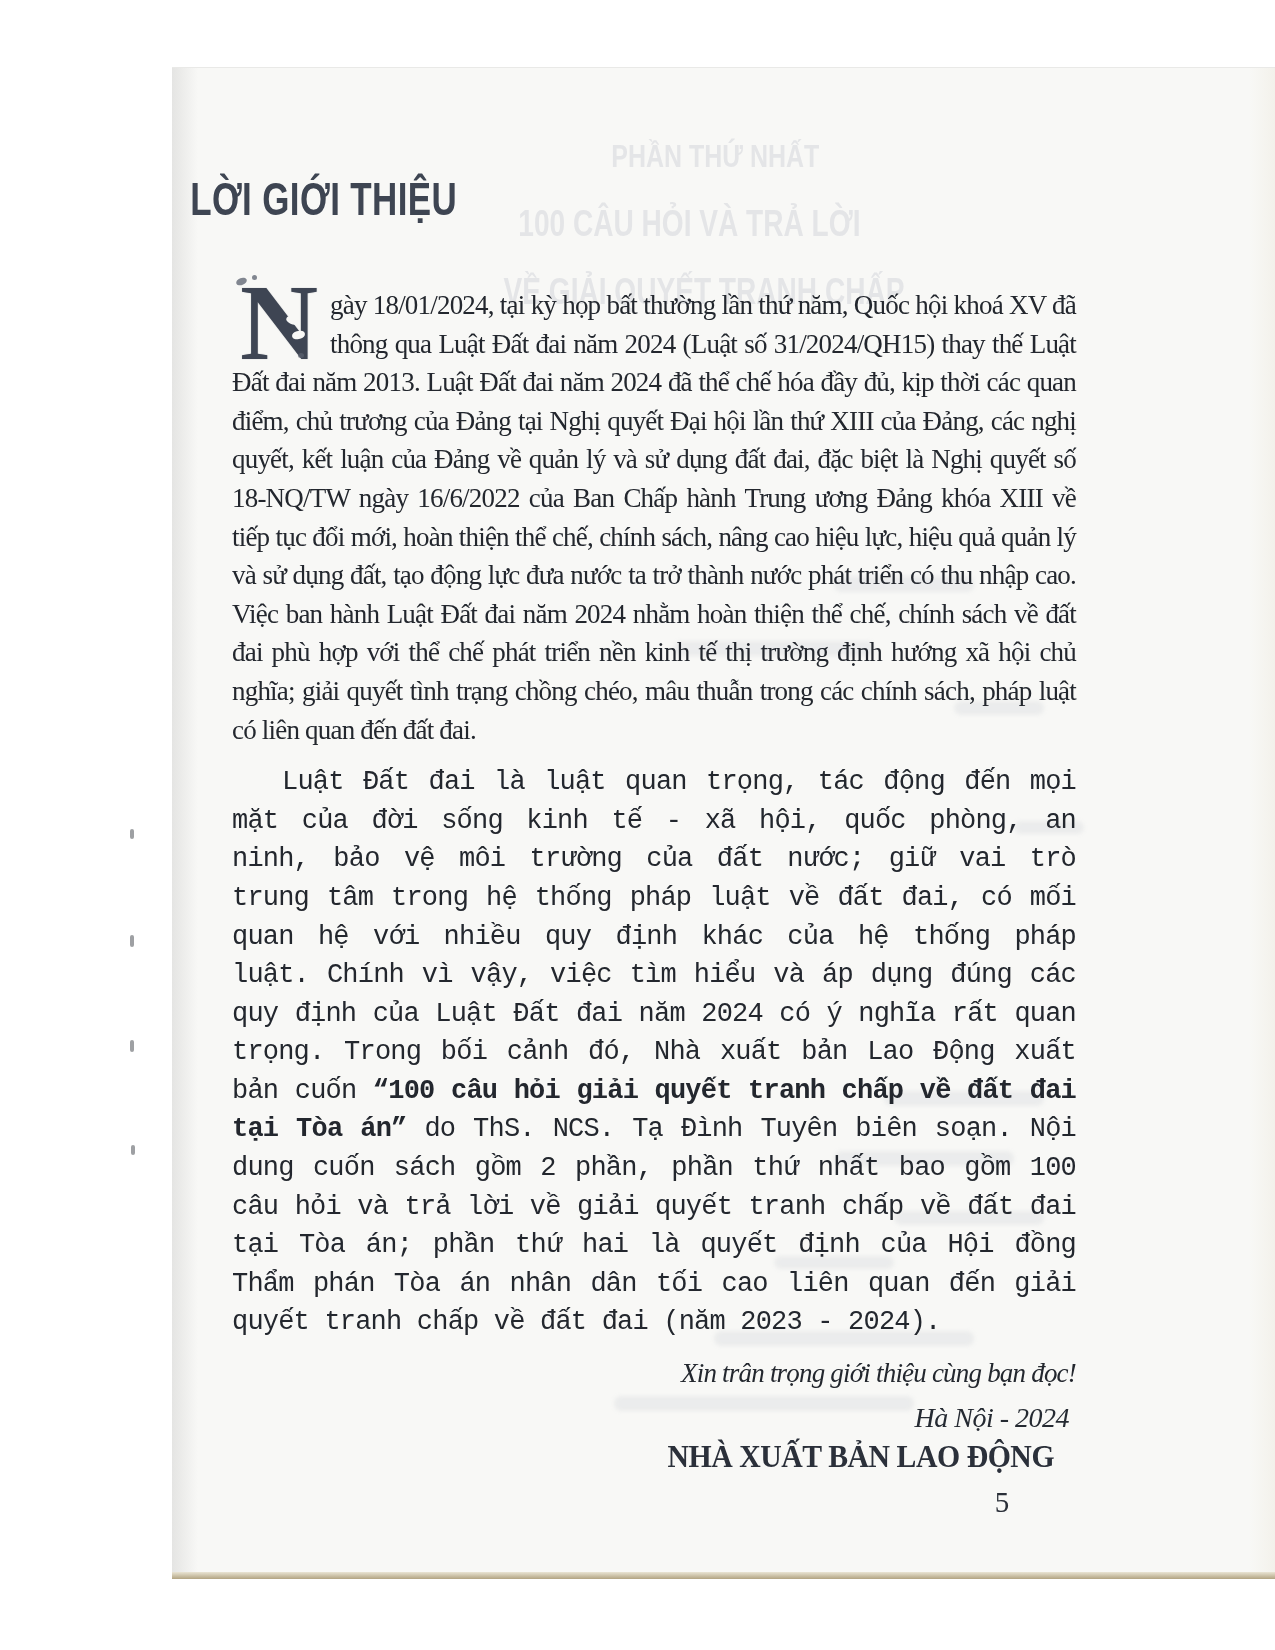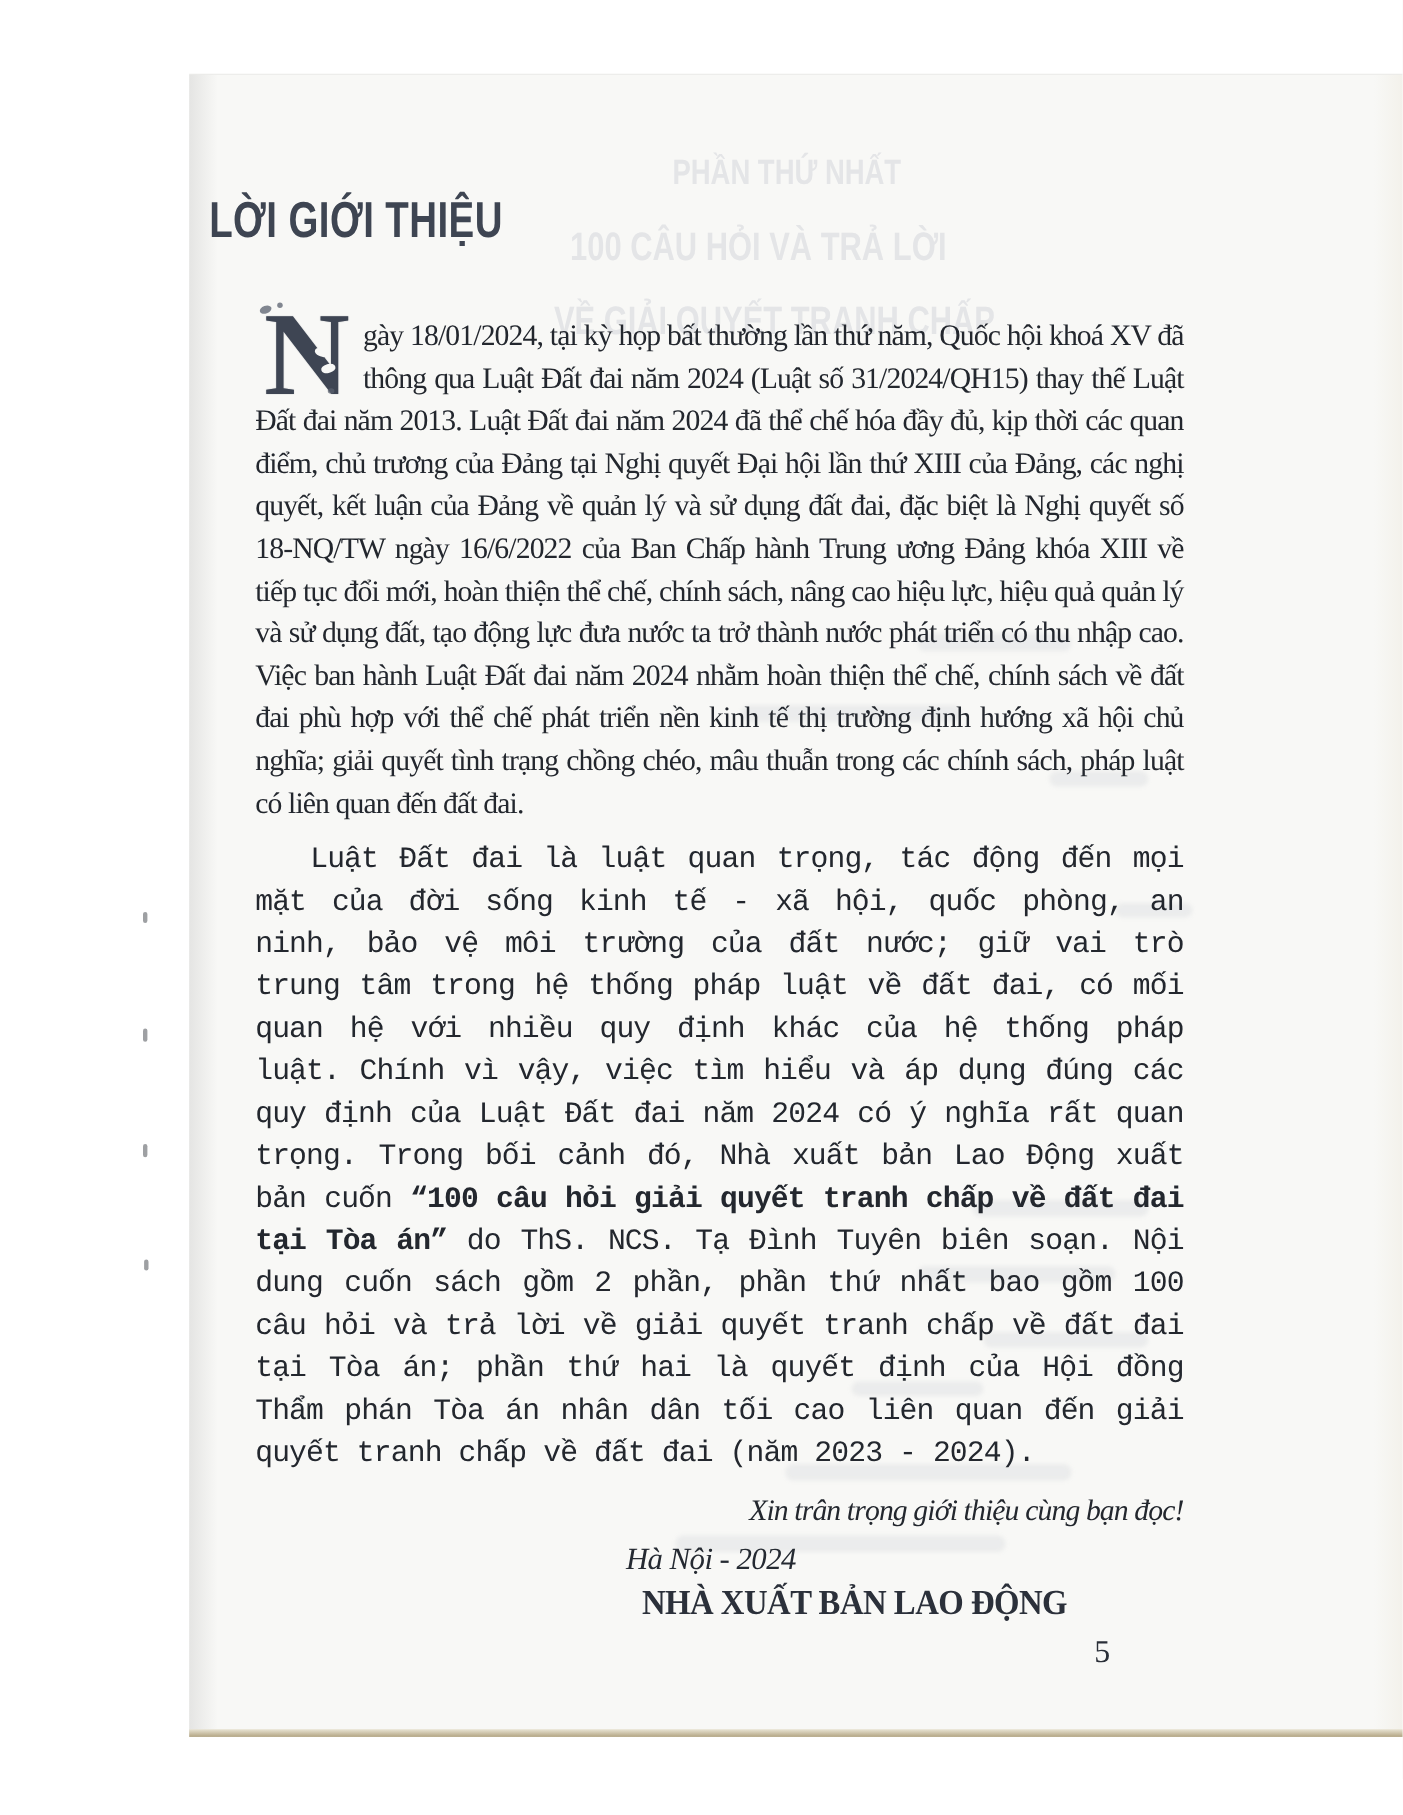--- a/index.html
+++ b/index.html
@@ -59,21 +59,21 @@
   }
   .chip{position:absolute;background:#f8f8f6;border-radius:45%;}
   .chip-1{left:46px;top:30px;width:12px;height:7px;transform:rotate(24deg);}
   .chip-2{left:52px;top:44px;width:13px;height:8px;transform:rotate(-14deg);}
   .chip-3{left:24px;top:60px;width:8px;height:5px;transform:rotate(10deg);}
   .fleck{position:absolute;background:#59606e;border-radius:50%;opacity:0.75;}
   .fleck-1{left:-4px;top:-9px;width:11px;height:7px;transform:rotate(-20deg);}
   .fleck-2{left:12px;top:-12px;width:5px;height:5px;}
   .fleck-3{left:58px;top:66px;width:6px;height:5px;}
   
-  .signoff{margin-top:9px;margin-left:337px;width:500px;text-align:left;}
+  .signoff{margin-top:9px;margin-left:337px;width:500px;text-align:right;}
   .place-date{font-size:28px;font-style:italic;color:#252a32;letter-spacing:-0.5px;}
   .publisher{margin-top:4px;font-size:32px;font-weight:700;color:#2b303a;letter-spacing:-0.5px;}
   .publisher span{display:inline-block;transform:scaleX(0.93);white-space:nowrap;}
   
   .page-number{position:absolute;left:810px;top:1418px;width:40px;text-align:center;
     font-size:29px;color:#2a2f38;}
   
   .speck{position:absolute;width:4px;background:#6a6d72;opacity:0.65;border-radius:2px;}
 </style>
 </head>

